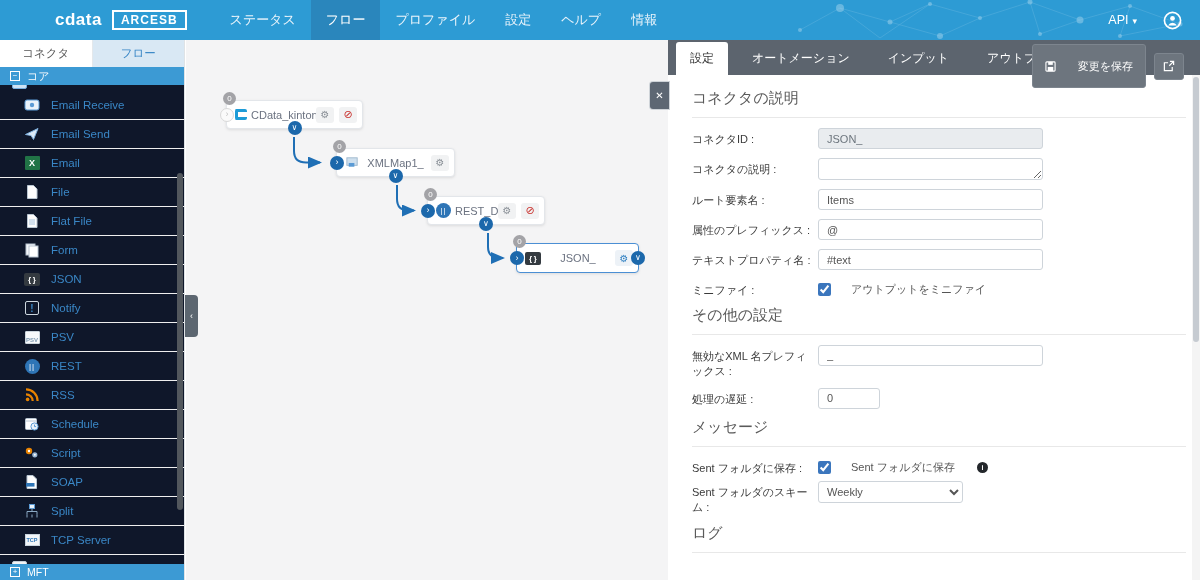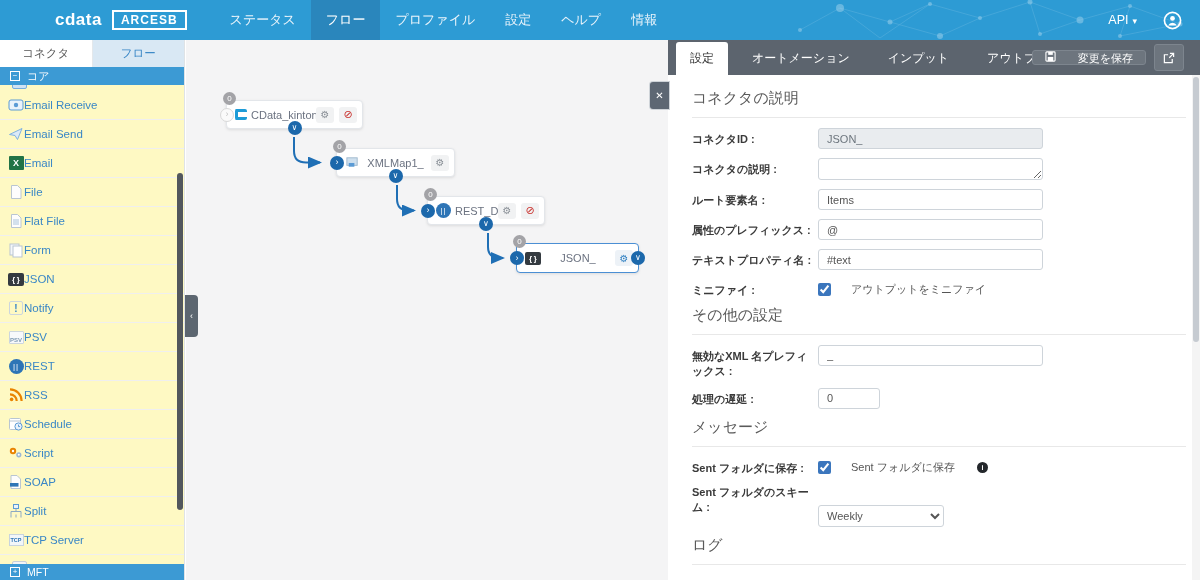--- a/index.html
+++ b/index.html
@@ -16,32 +16,32 @@
     padding:1px 7px;letter-spacing:1px;}
   .nav-menu{display:flex;margin-left:28px;height:40px;z-index:2;}
   .nav-item{color:#eaf4fb;font-size:13px;line-height:40px;padding:0 15px;cursor:pointer;white-space:nowrap;}
   .nav-item.active{background:#2a86bc;color:#fff;}
   .nav-right{margin-left:auto;display:flex;align-items:center;margin-right:18px;z-index:2;}
   .api-menu{color:#fff;font-size:12.5px;margin-right:26px;cursor:pointer;}
   .api-caret{font-size:9px;margin-left:4px;}
   .avatar{width:19px;height:19px;}
 
   
-  .sidebar{position:absolute;top:40px;left:0;width:185px;bottom:0;background:#fef9c3;
+  .sidebar{position:absolute;top:40px;left:0;width:185px;bottom:0;background:#0f172a;
     border-right:1px solid #dfe3e6;z-index:10;}
   .sb-tabs{display:flex;height:27px;}
   .sb-tab{flex:1;display:flex;align-items:center;justify-content:center;font-size:11.5px;cursor:pointer;}
   .sb-tab.active{background:#fff;color:#555;border-right:1px solid #e4e8eb;}
   .sb-tab.inactive{background:#d9e8f4;color:#3a87c6;}
   .sb-cat{height:18px;background:#3c9ad4;color:#fff;font-size:11px;display:flex;align-items:center;
     padding-left:10px;gap:7px;cursor:pointer;}
   .sq-ic{display:inline-flex;width:10px;height:10px;border:1px solid #fff;align-items:center;
     justify-content:center;font-size:8px;line-height:1;color:#fff;}
   .sb-list{position:absolute;top:45px;left:0;right:0;bottom:16px;overflow:hidden;}
-  .sb-item{height:29px;display:flex;align-items:center;padding-left:8px;
+  .sb-item{height:29px;display:flex;align-items:center;padding-left:24px;gap:11px;
     border-bottom:1px solid #efefef;cursor:pointer;}
   .sb-item span.lbl{font-size:11.5px;color:#3a87c6;}
   .sb-partial-top{height:6px;overflow:hidden;padding-left:12px;}
   .sb-partial-top .pic{display:block;width:15px;height:12px;background:#cfe3f4;border:1px solid #77aede;
     border-radius:2px;transform:translateY(-8px);}
   .sb-partial-bottom{height:12px;overflow:hidden;padding-left:12px;}
   .sb-partial-bottom .pic{display:block;width:15px;height:12px;background:#f2f4f6;border:1px solid #c6cfd8;
     border-radius:2px;margin-top:6px;}
   .icn{width:16px;height:16px;display:inline-flex;align-items:center;justify-content:center;flex:0 0 16px;}
   .excel-ic{width:15px;height:14px;background:#217346;color:#fff;font-size:9px;font-weight:bold;
@@ -90,46 +90,46 @@
   
   .panel-close{position:absolute;left:650px;top:82px;width:19px;height:27px;background:#5d6773;
     color:#fff;display:flex;align-items:center;justify-content:center;font-size:10px;
     border-radius:3px 0 0 3px;z-index:30;cursor:pointer;box-shadow:0 0 0 1px #cfd4d9;}
   .panel{position:absolute;top:40px;left:668px;right:0;bottom:0;background:#fff;z-index:15;}
   .panel-tabs{position:relative;height:35px;background:#5c646e;display:flex;align-items:flex-end;
     padding-left:8px;}
   .p-tab{font-size:12px;color:#fff;padding:8px 14px;margin-right:10px;cursor:pointer;white-space:nowrap;}
   .p-tab.active{background:#fff;color:#333;border-radius:3px 3px 0 0;}
   .p-controls{position:absolute;right:16px;top:4px;display:flex;align-items:center;}
-  .save-btn{height:15px;background:#6d757e;border:1px solid #7d858e;border-radius:3px;color:#fff;
-    font-size:11px;display:flex;gap:22px;padding:0 12px;cursor:pointer;}
+  .save-btn{height:44px;background:#6d757e;border:1px solid #7d858e;border-radius:3px;color:#fff;
+    font-size:11px;display:flex;align-items:center;gap:22px;padding:0 12px;cursor:pointer;}
   .ext-btn{width:30px;height:27px;background:#6d757e;border:1px solid #7d858e;border-radius:3px;
     margin-left:8px;display:flex;align-items:center;justify-content:center;cursor:pointer;}
   .panel-body{position:absolute;top:35px;left:0;right:8px;bottom:0;overflow:hidden;
     padding:14px 0 0 24px;}
   .pb{width:494px;}
   .sect{font-size:15px;color:#5a5a5a;font-weight:400;padding-bottom:9px;border-bottom:1px solid #e8e8e8;
     margin:0 0 10px 0;}
   .sect.mt{margin-top:8px;}
   .frow{display:flex;align-items:flex-start;margin-bottom:9px;}
-  .flabel{width:122px;flex:0 0 122px;font-size:11px;font-weight:bold;color:#3a3a3a;
+  .flabel{width:122px;flex:0 0 122px;font-size:11px;font-weight:normal;color:#3a3a3a;
     padding-top:4px;line-height:1.35;margin-right:4px;}
   .finput{width:225px;height:21px;border:1px solid #ced4da;border-radius:3px;font-size:11px;
     color:#555;padding:0 8px;font-family:inherit;outline:none;background:#fff;}
   .finput:disabled{background:#e9ecef;color:#6c757d;}
   .finput.narrow{width:62px;}
   .ftextarea{width:225px;height:22px;border:1px solid #ced4da;border-radius:3px;font-size:11px;
     color:#555;padding:2px 8px;font-family:inherit;resize:both;outline:none;}
   .fcheck{display:flex;align-items:center;gap:20px;padding-top:3px;font-size:11px;color:#555;}
   .fcheck input{width:13px;height:13px;margin:0;accent-color:#3b76bd;}
   .info-ic{width:11px;height:11px;border-radius:50%;background:#23272b;color:#fff;font-size:7px;
     font-weight:bold;display:inline-flex;align-items:center;justify-content:center;margin-left:2px;}
   .fselect{height:22px;border:1px solid #ced4da;border-radius:3px;font-size:11px;color:#555;
     font-family:inherit;background:#fff;outline:none;padding:0 4px;}
-  .fselect.w145{width:126px;margin-top:24px;}
+  .fselect.w145{width:145px;}
   .check-row{margin-bottom:6px;}
   .panel-scroll{position:absolute;right:0;top:35px;bottom:0;width:8px;background:#f4f4f4;}
   .panel-thumb{position:absolute;top:2px;left:1px;width:6px;height:265px;background:#c6cbd1;border-radius:3px;}
 </style>
 </head>
 <body>
 
 <div class="navbar">
   <svg class="nav-net" viewBox="0 0 420 40">
     <g stroke="#ffffff" stroke-width="0.6" opacity="0.35" fill="none">

